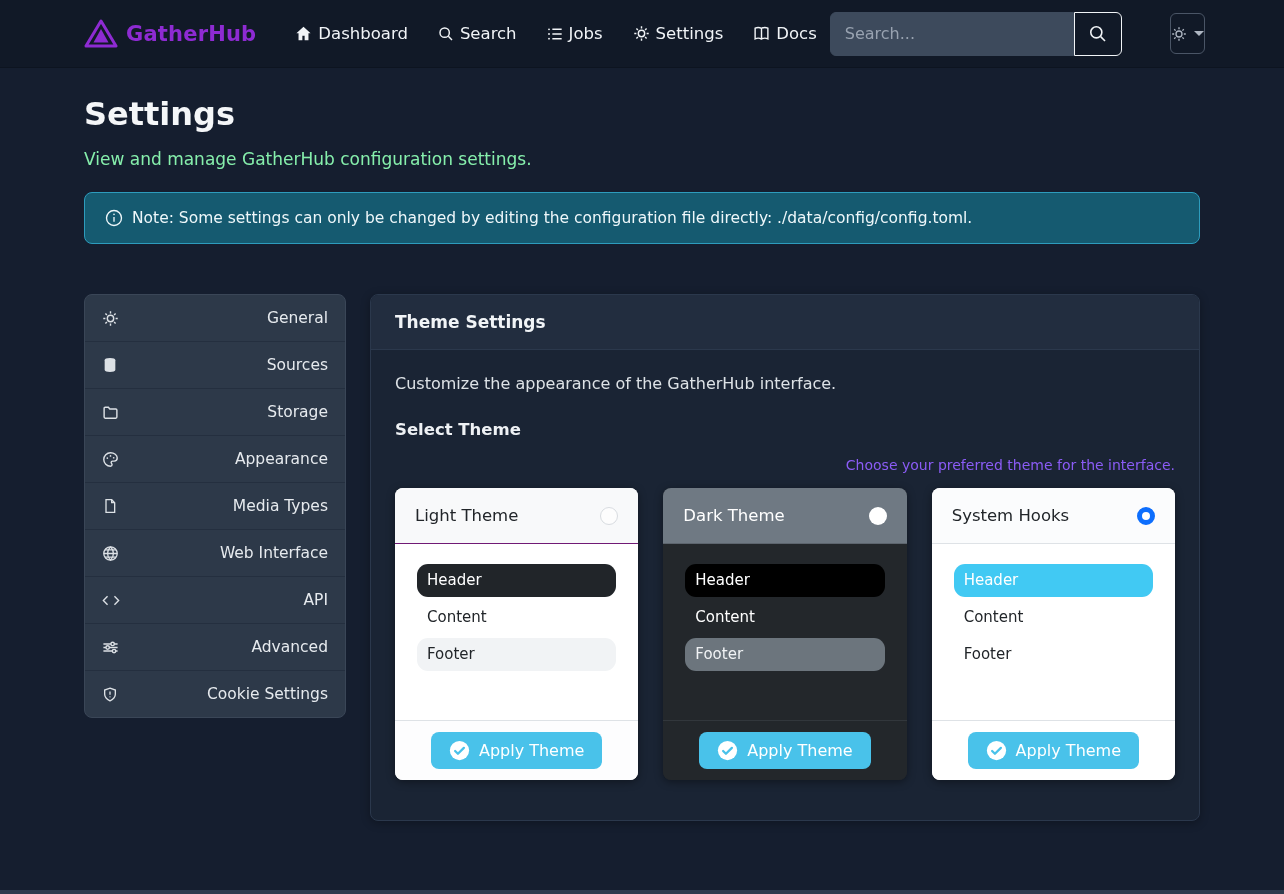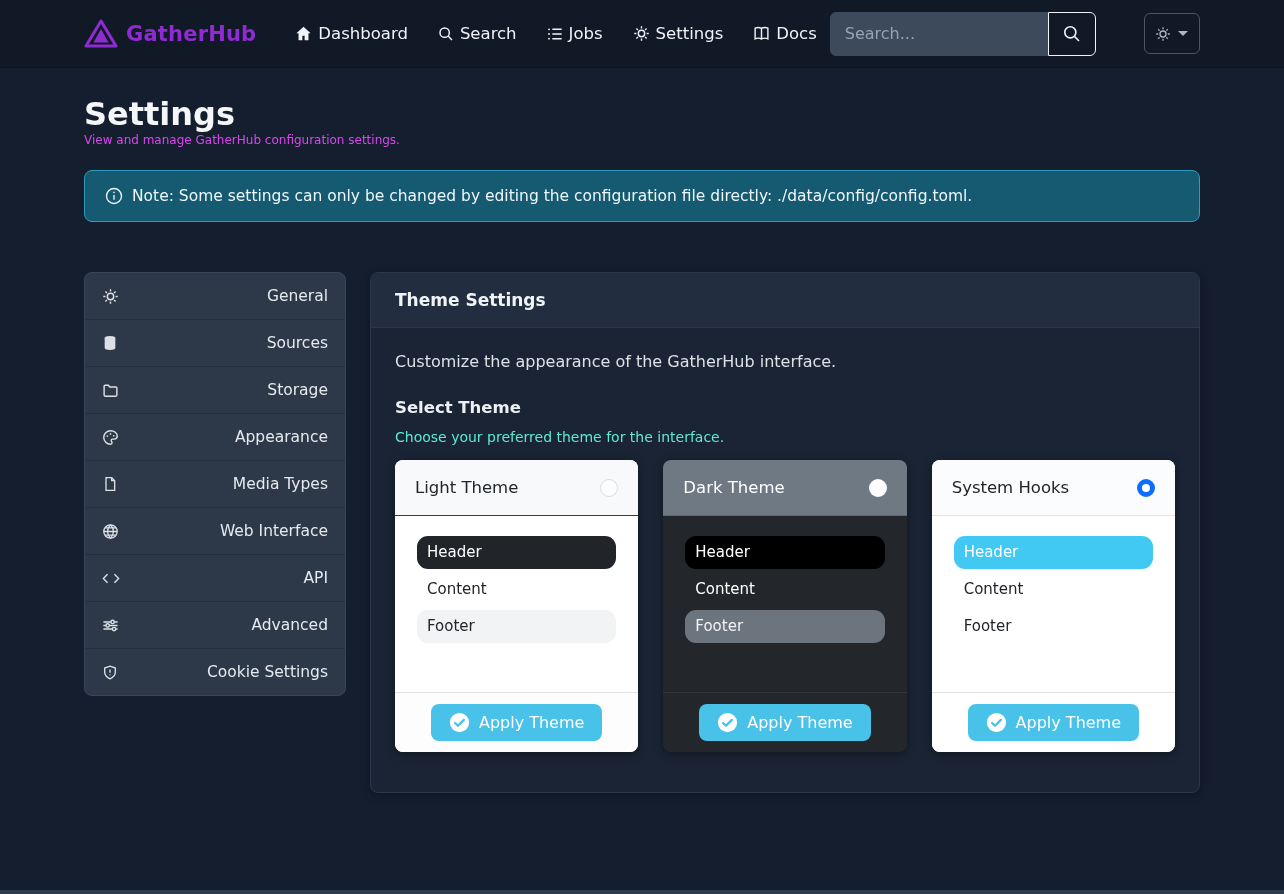--- a/index.html
+++ b/index.html
@@ -19,41 +19,41 @@
   .brand-name { color:#8e2bd2; font-size:21px; font-weight:bold; letter-spacing:.2px; }
   .nav-links { display:flex; list-style:none; margin-left:26px; gap:4px; }
   .nav-link {
     display:flex; align-items:center; gap:6px; color:#f1f4f7;
     font-size:16.5px; padding:8px 13px; cursor:pointer; border-radius:4px;
   }
   .nav-link .nicon { color:#f1f4f7; }
   .nav-spacer { flex:1; }
   .search-group { display:flex; }
   .search-input {
-    width:218px; height:44px; background:#3d4a5c; border:1px solid #3d4a5c;
+    width:244px; height:44px; background:#3d4a5c; border:1px solid #3d4a5c;
     border-radius:6px 0 0 6px; color:#e9edf1; font-size:16px; padding:0 14px;
     font-family:inherit; outline:none;
   }
   .search-input::placeholder { color:#98a2b0; }
   .search-btn {
     width:48px; height:44px; background:#111927; border:1.5px solid #f1f4f7;
     border-radius:0 6px 6px 0; display:flex; align-items:center; justify-content:center;
     cursor:pointer; color:#f1f4f7;
   }
   .gear-dropdown {
     margin-left:48px; width:67px; height:41px; border:1px solid #4a5566;
     border-radius:6px; display:flex; align-items:center; justify-content:center;
     gap:7px; color:#aeb6c2; cursor:pointer;
   }
   .caret { width:0; height:0; border-left:5px solid transparent; border-right:5px solid transparent; border-top:5px solid #aeb6c2; }
 
   
   .page { padding:27px 84px 0; }
   .page-title { font-size:32px; font-weight:bold; color:#f4f6f8; }
-  .page-subtitle { font-size:12px; color:#d946ef; }
+  .page-subtitle { margin-top:16px; font-size:17px; color:#86efac; }
 
   .alert {
     margin-top:23px; background:#155a70; border:1px solid #2d9cbd; border-radius:8px;
     padding:16px 20px; display:flex; align-items:center; gap:9px;
     font-size:15.5px; color:#eef7fa;
   }
 
   .content-row { margin-top:50px; display:flex; gap:24px; align-items:flex-start; }
 
   
@@ -73,21 +73,21 @@
     flex:1; background:#1a2434; border:1px solid #2b384c; border-radius:8px;
     overflow:hidden; box-shadow:0 2px 10px rgba(0,0,0,.3);
   }
   .panel-header {
     background:#222d3f; padding:17px 24px; font-size:17px; font-weight:bold;
     color:#f1f4f7; border-bottom:1px solid #2b384c;
   }
   .panel-body { padding:24px 24px 40px; }
   .panel-intro { font-size:16px; color:#dde2e6; }
   .section-title { margin-top:27px; font-size:16.5px; font-weight:bold; color:#eef1f4; }
-  .section-hint { margin-top:12px; font-size:14px; color:#5eead4; }
+  .section-hint { margin-top:18px; font-size:14px; color:#8b5cf6;text-align:right; }
 
   
   .theme-cards { margin-top:15px; display:flex; gap:25px; }
   .theme-card {
     width:246px; border-radius:8px; overflow:hidden; display:flex; flex-direction:column;
     box-shadow:0 2px 8px rgba(0,0,0,.4); cursor:pointer;
   }
   .tc-header {
     height:56px; padding:0 20px; display:flex; align-items:center;
     justify-content:space-between; font-size:16.5px;

